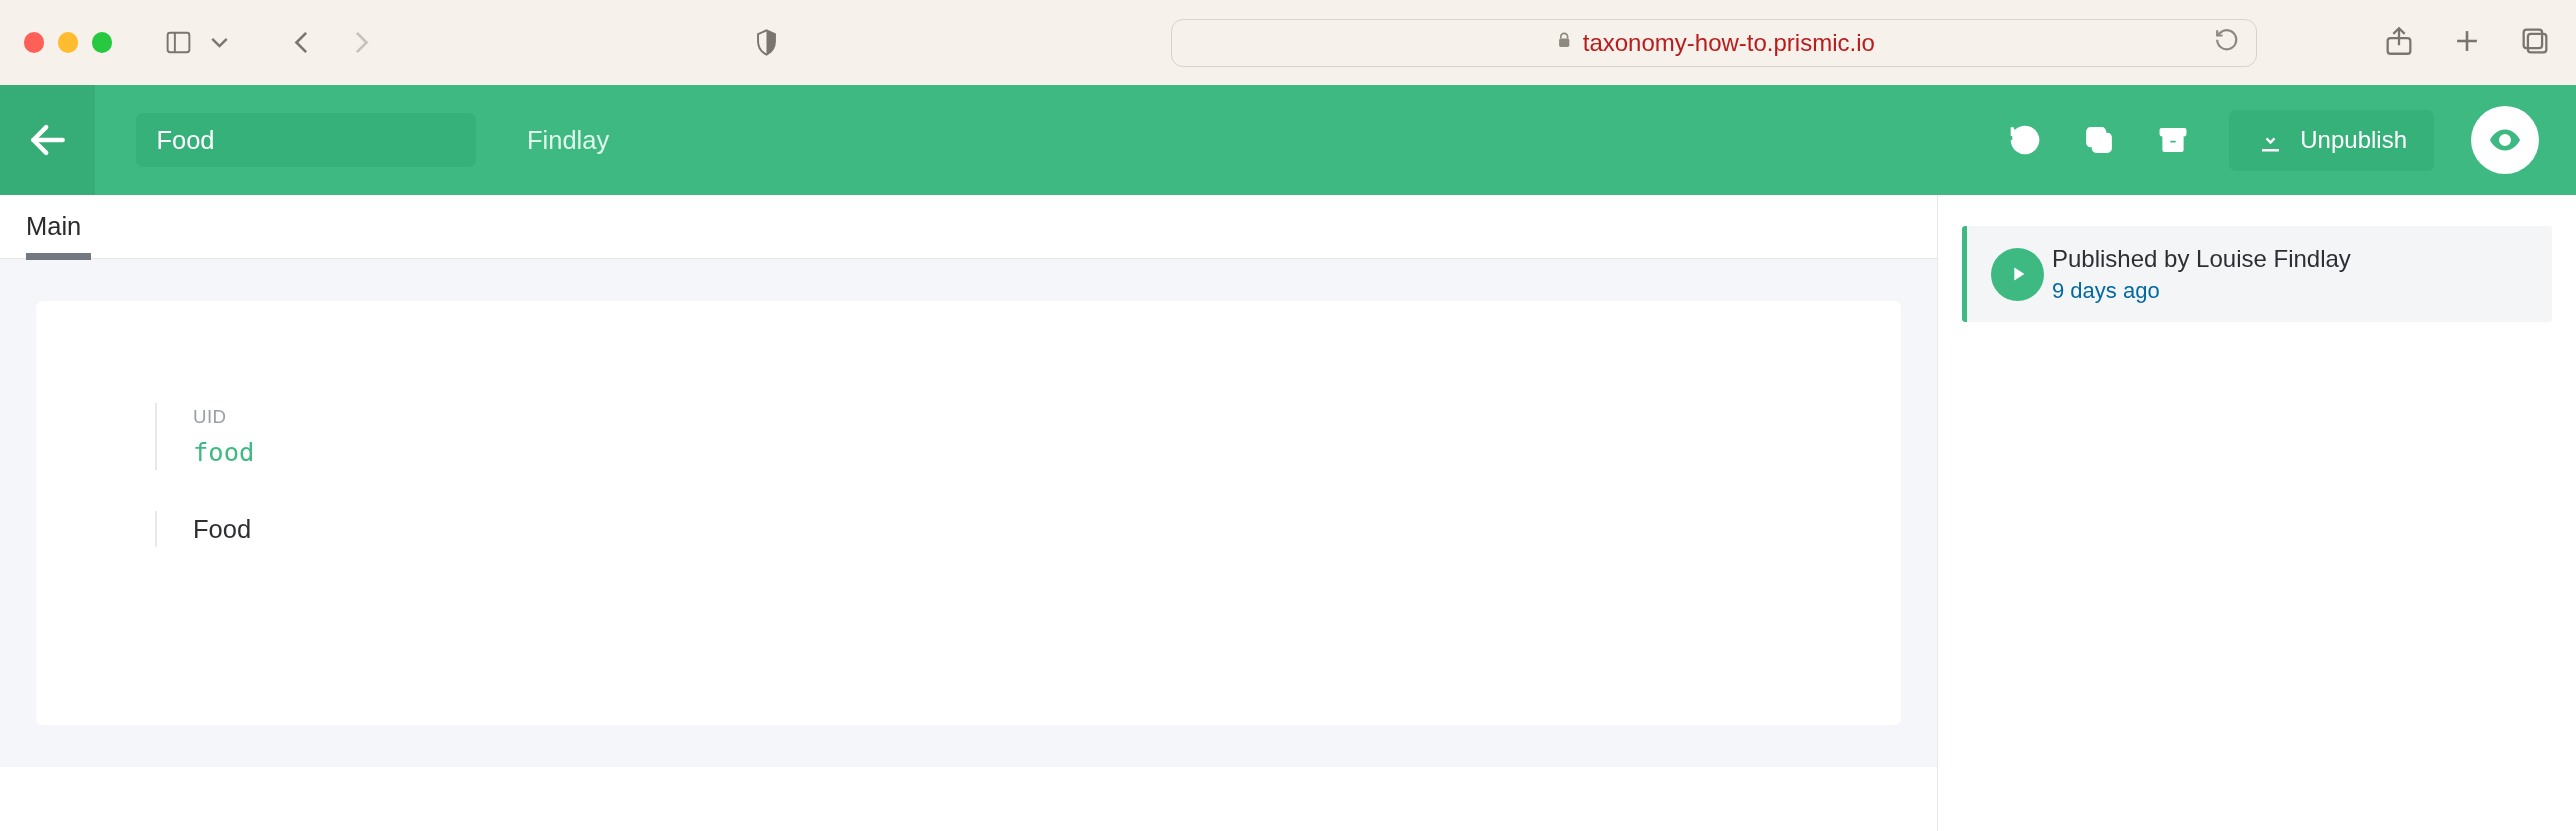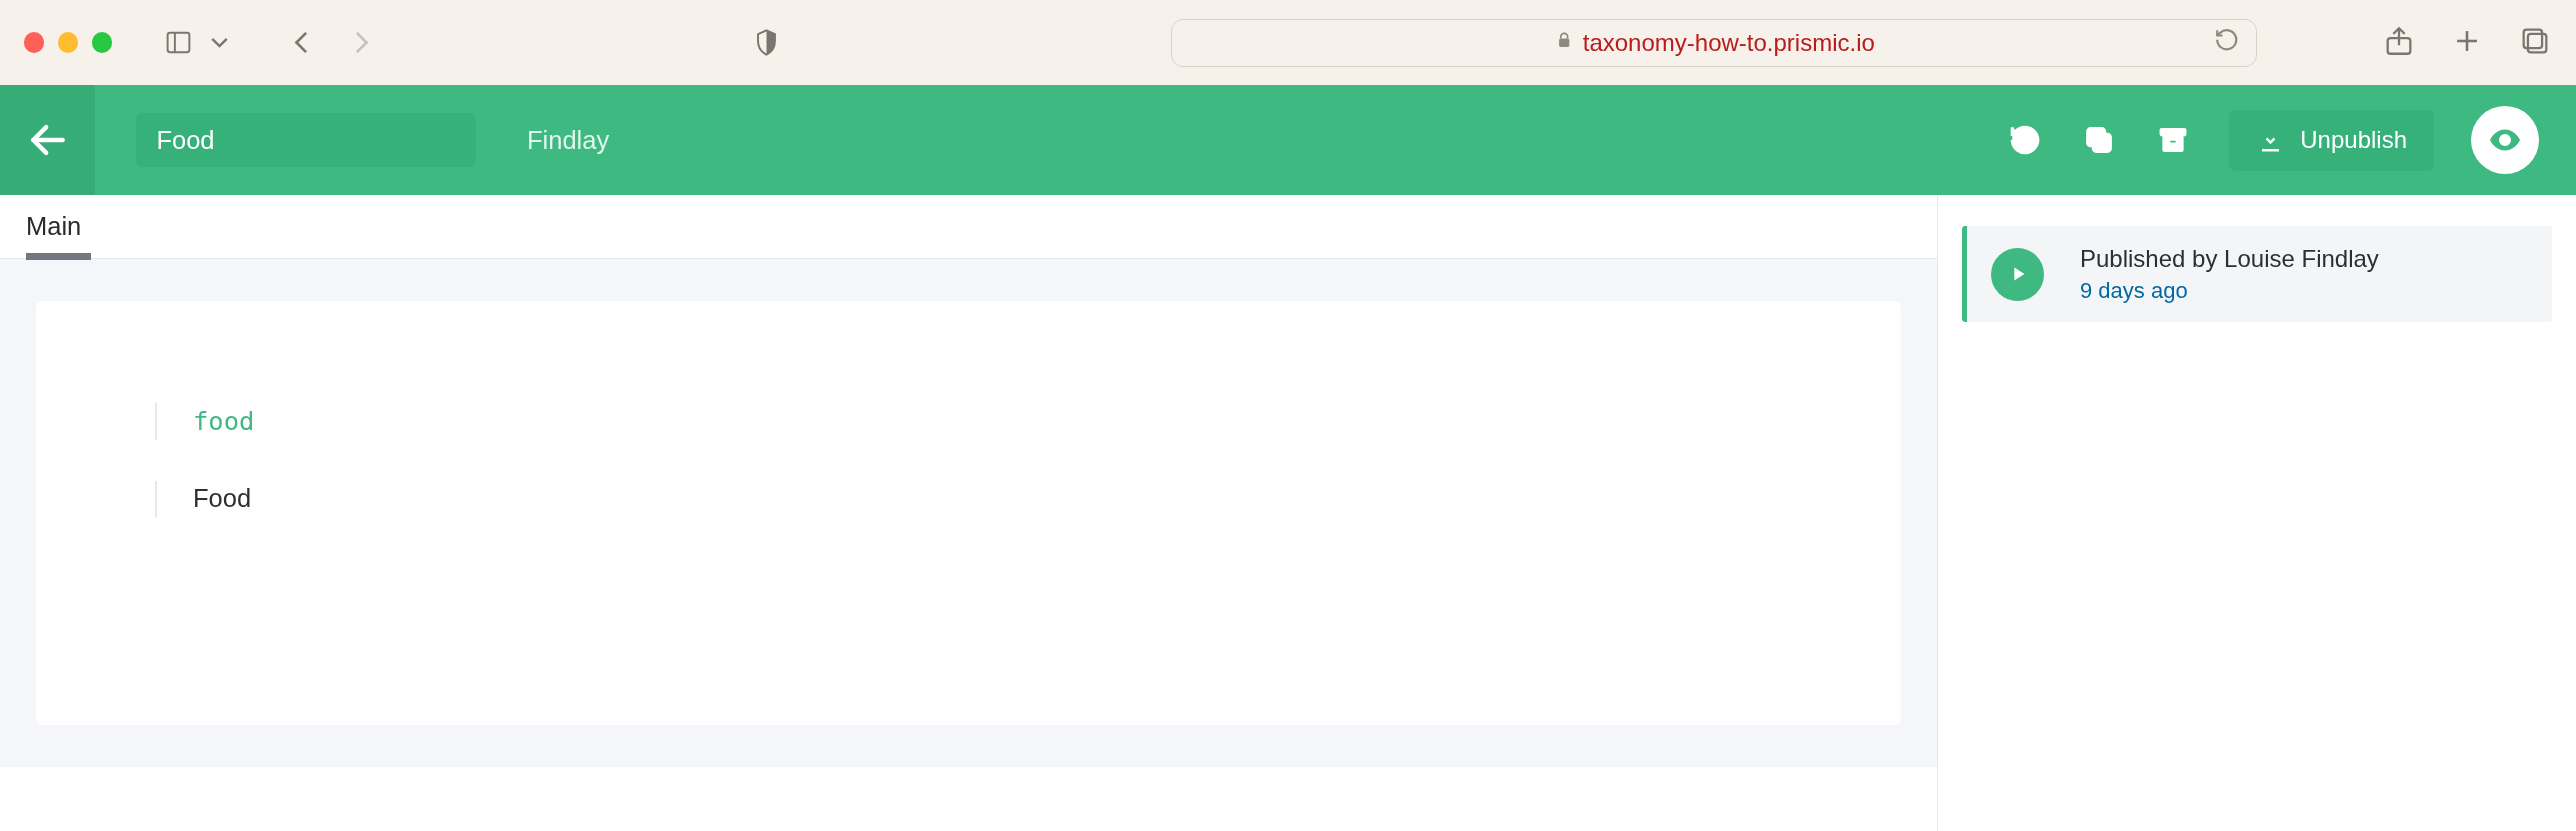--- a/index.html
+++ b/index.html
@@ -172,21 +172,21 @@
     color:#2d2f33;
     font-size:25.5px;
   }
 
   
   .pub-card {
     background:#f4f5f7;
     border-left:5.1px solid #3db981;
     border-radius:3.4px;
     padding:18.7px 24px;
-    display:flex; align-items:center; gap:36px;
+    display:flex; align-items:center; gap:8px;
   }
   .play-circle {
     width:53px; height:53px; border-radius:50%;
     background:#3db981; display:flex; align-items:center; justify-content:center;
   }
   .play-circle svg { width:22px; height:22px; fill:#fff; }
   .pub-text .line1 { font-size:24px; color:#2d2f33; margin-bottom:5.1px; }
   .pub-text .line2 { font-size:22px; color:#0369a1; }
 </style>
 </head>
@@ -328,20 +328,21 @@
 
 
     <div class="tabs-row">
       <div class="tab active">Main</div>
     </div>
 
     <div class="canvas">
       <div class="card">
 
         <div class="field">
+          <div class="field-label">UID</div>
           <div class="uid-value">food</div>
         </div>
 
         <div class="field">
           <div class="name-value">Food</div>
         </div>
 
       </div>
     </div>
 

